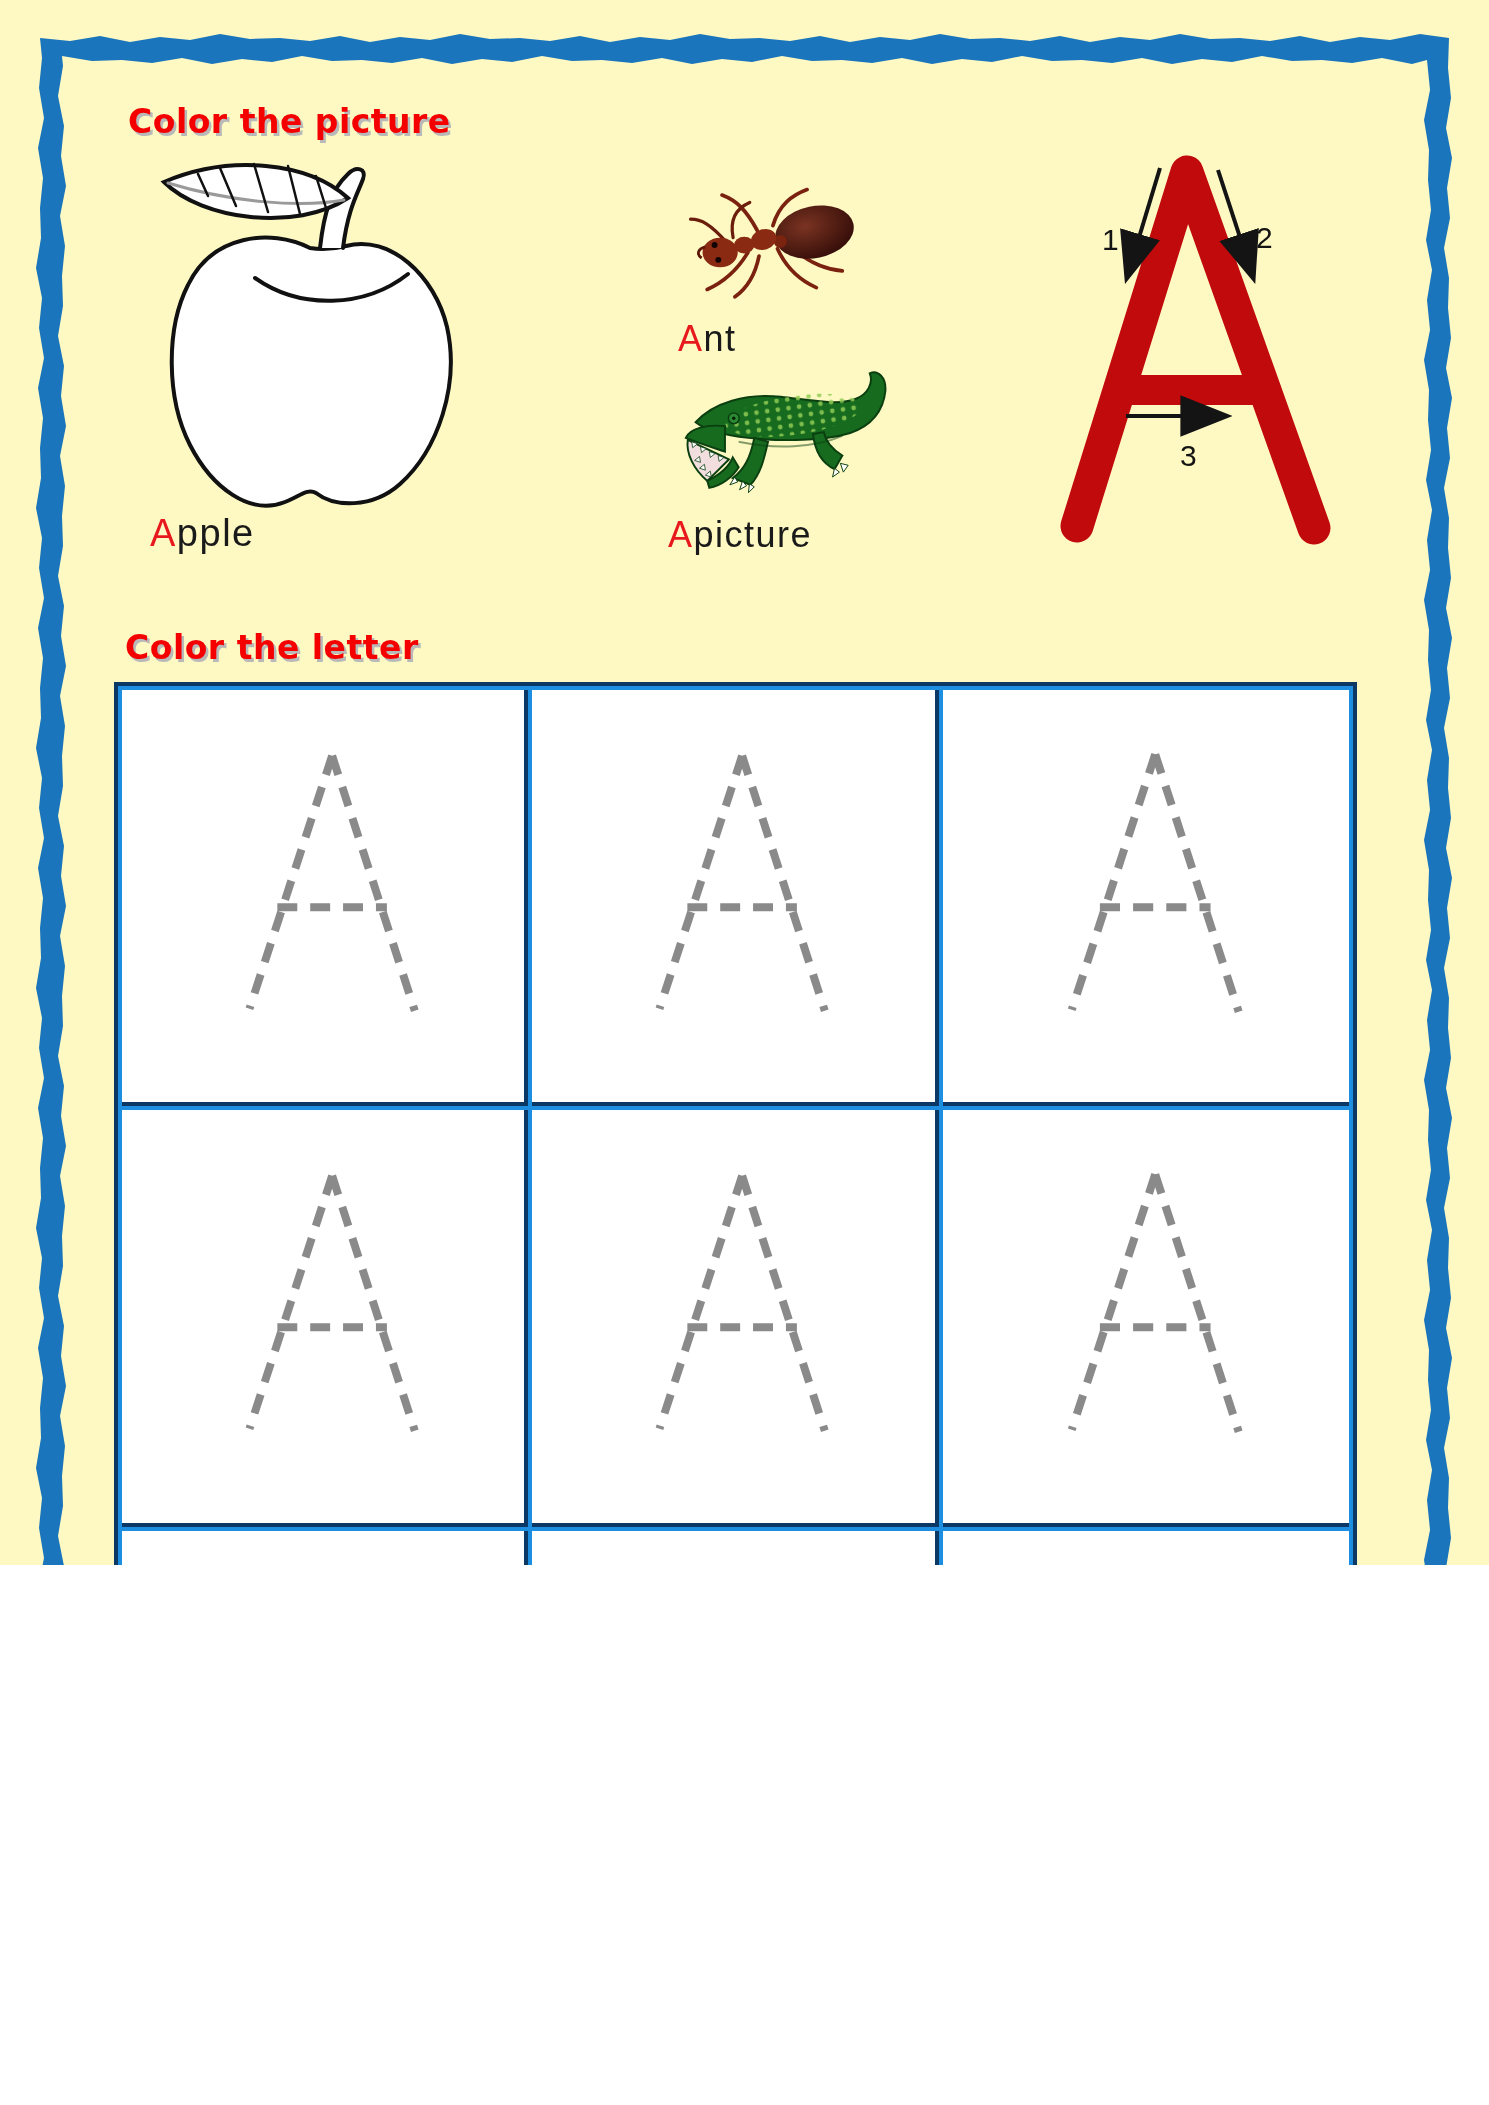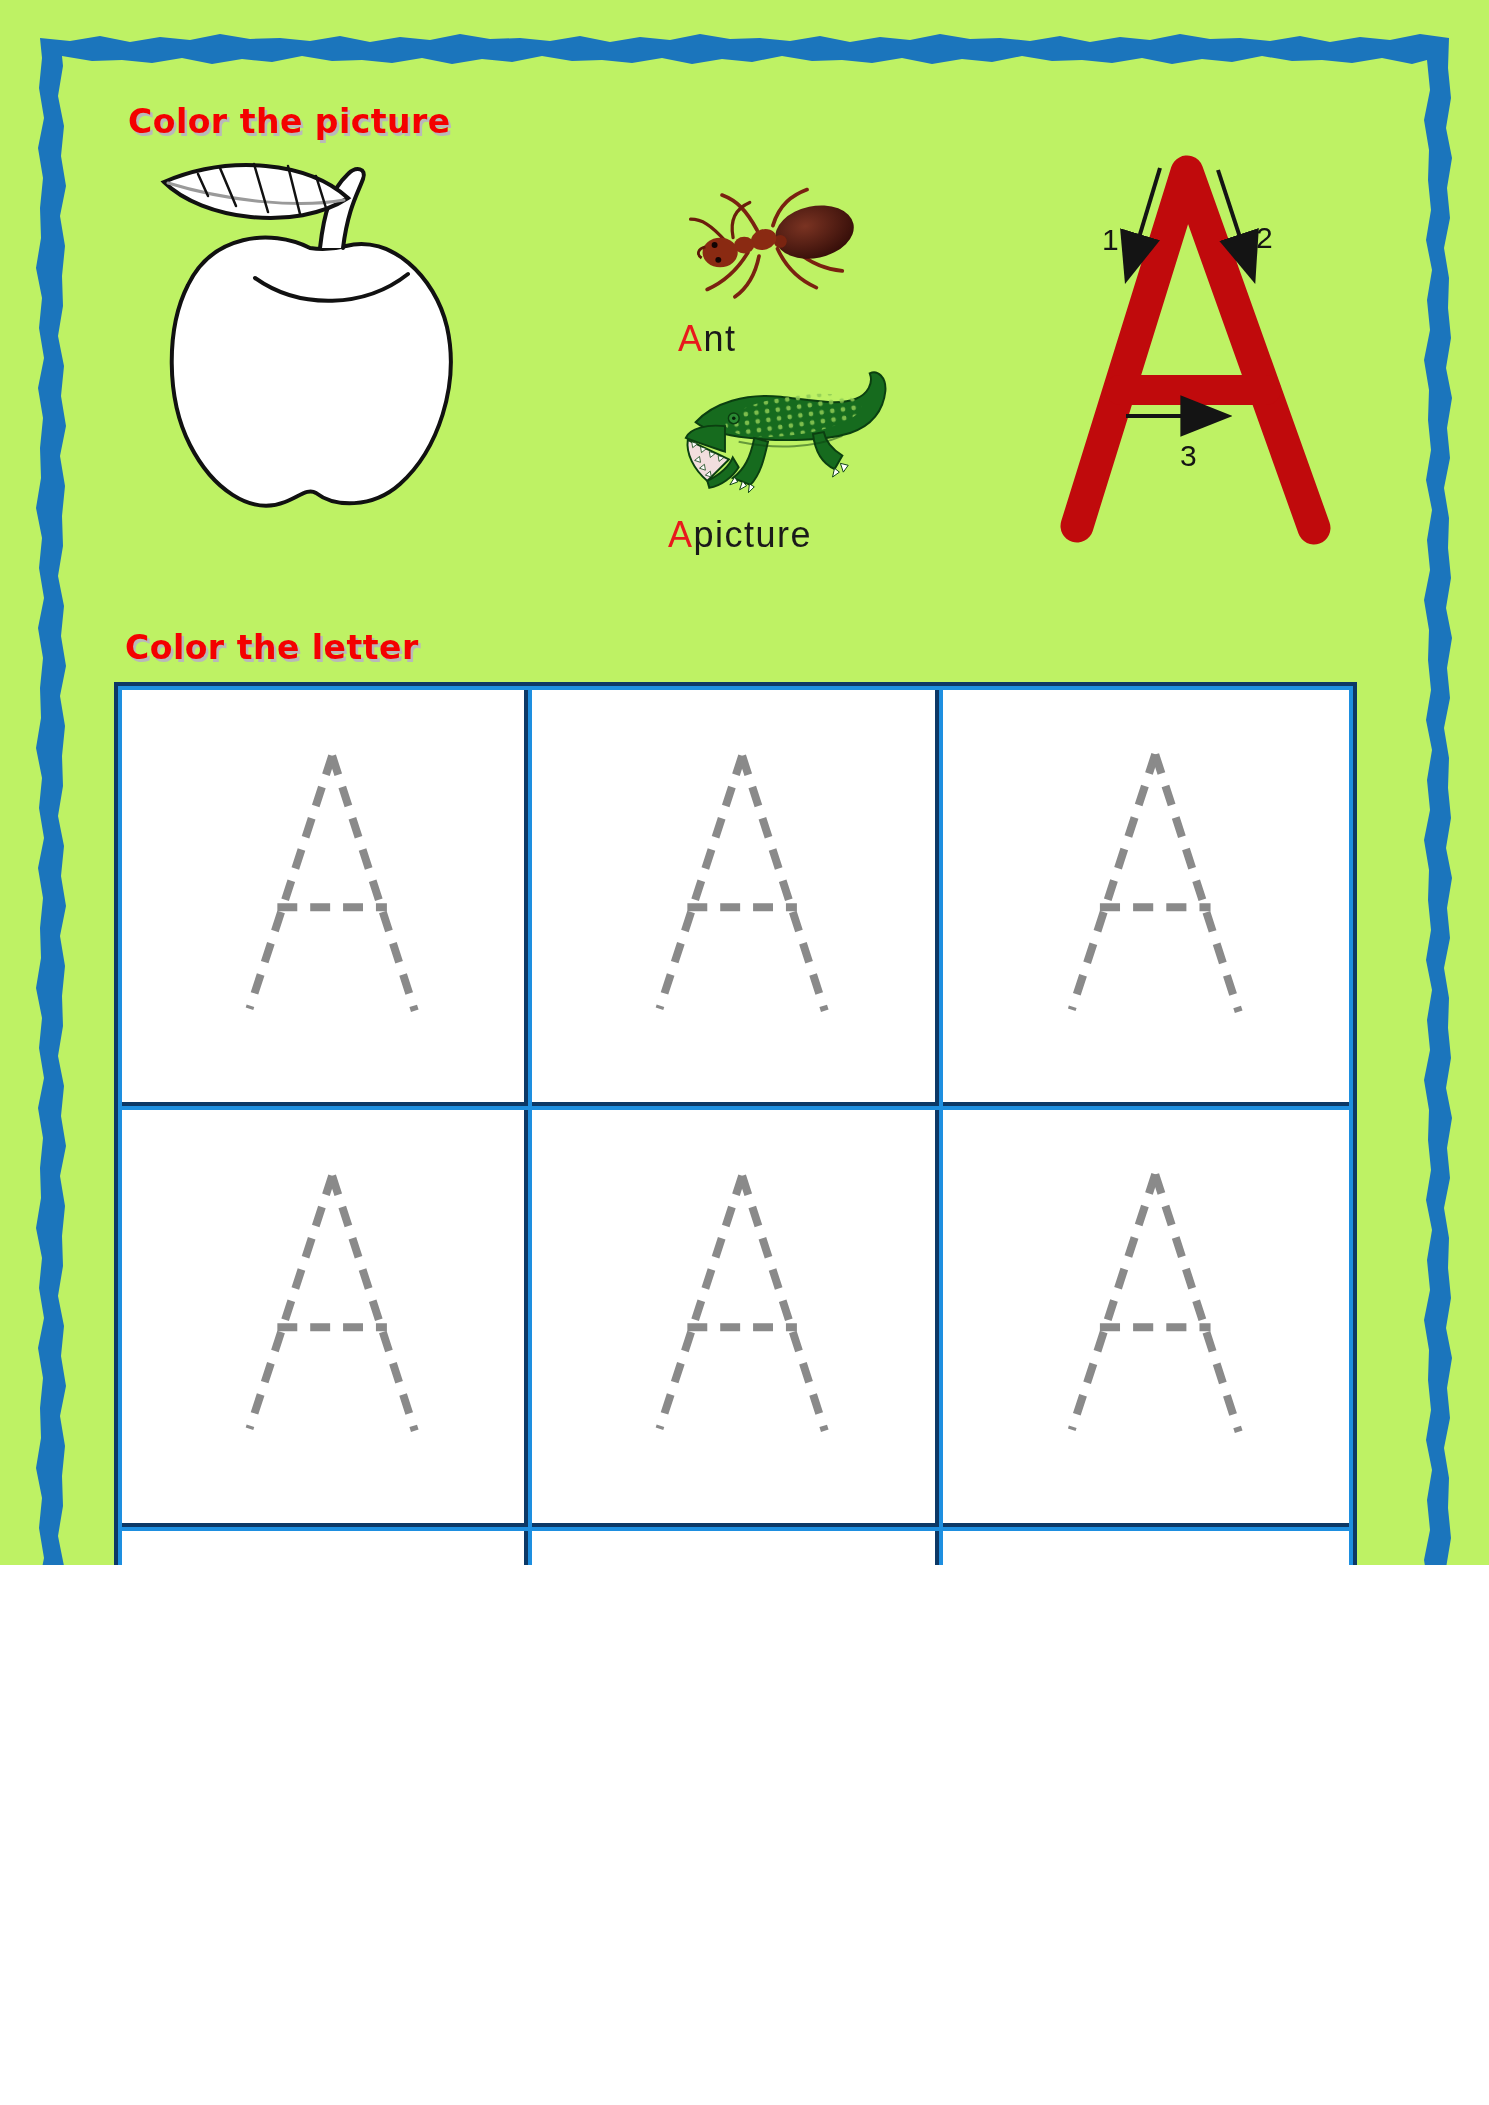--- a/index.html
+++ b/index.html
@@ -1,16 +1,16 @@
 <!DOCTYPE html>
 <html><head>
 <meta charset="utf-8">
 <style>
   html,body{margin:0;padding:0;background:#fff;}
-  .page{position:relative;width:1489px;height:1565px;background:#bef264;overflow:hidden;
+  .page{position:relative;width:1489px;height:1565px;background:#fef9c3;overflow:hidden;
         font-family:"Liberation Sans",sans-serif;}
   .frame-svg{position:absolute;left:0;top:0;width:1489px;height:2105px;pointer-events:none;}
 
   .heading{position:absolute;color:#f40000;font-family:"DejaVu Sans",sans-serif;
            font-weight:bold;font-size:33px;letter-spacing:.5px;
            text-shadow:2.5px 2.5px 0 #b9b9b9;white-space:nowrap;}
   #heading-color{left:128px;top:102px;}
   #heading-trace{left:125px;top:628px;}
 
   .pic{position:absolute;}
@@ -61,20 +61,23 @@
       <path stroke="#9a9a9a" stroke-width="3" d="M18,33 C80,52 150,58 194,50"></path>
       <g stroke-width="2.5">
         <path d="M48,24 L58,46"></path>
           <path d="M70,18 L86,56"></path>
           <path d="M104,14 L118,62"></path>
         <path d="M138,16 L150,64"></path>
           <path d="M166,26 L176,58"></path>
       </g>
     </g>
   </svg>
+  <div id="apple-label" class="pic-label">
+    <span class="cap">A</span><span>pple</span>
+  </div>
 
   <svg id="ant-pic" class="pic" viewBox="0 0 200 140">
     <defs>
       <radialGradient id="antgrad" cx="40%" cy="35%" r="75%">
         <stop offset="0%" stop-color="#7a3322"></stop>
           <stop offset="100%" stop-color="#2e0a06"></stop>
       </radialGradient>
     </defs>
     <g stroke="#7a2110" stroke-width="4" fill="none" stroke-linecap="round">
       <path d="M78,60 C66,38 56,28 40,22"></path>

